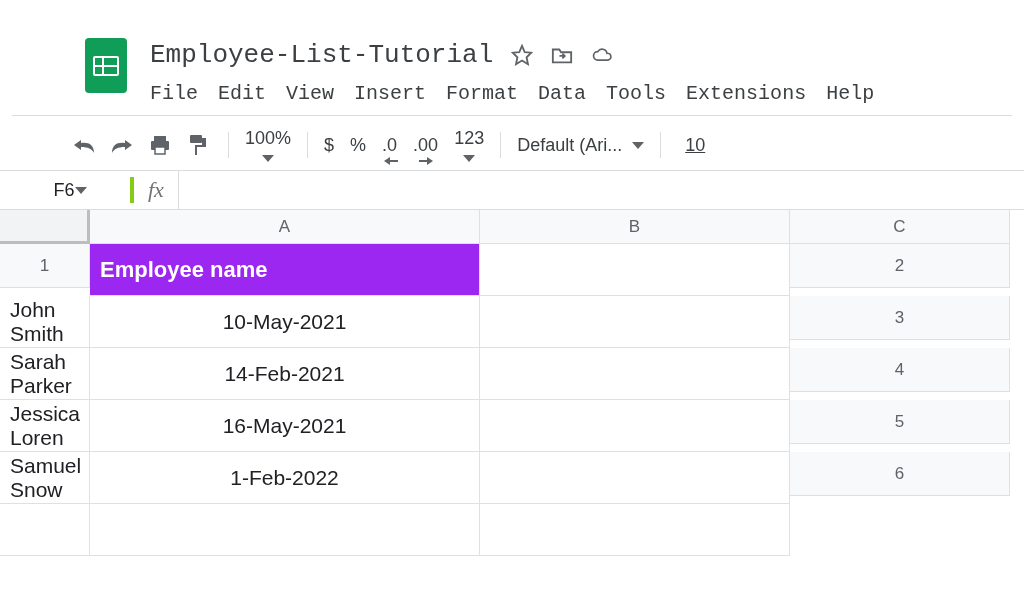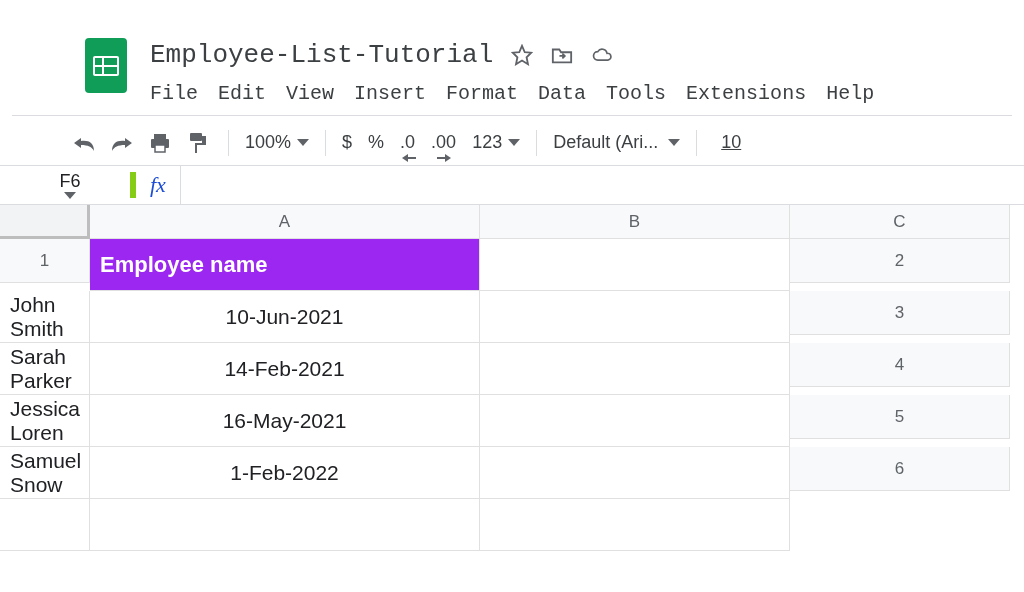--- a/index.html
+++ b/index.html
@@ -113,20 +113,21 @@
     height: 26px;
     background: #dadce0;
     margin: 0 6px;
   }
   .zoom {
     display: flex;
     align-items: center;
     gap: 6px;
     font-size: 18px;
     cursor: pointer;
+    flex-direction: column;
   }
   .numfmt {
     display: flex;
     align-items: center;
     gap: 16px;
     font-size: 18px;
   }
   .fontbox {
     display: flex;
     align-items: center;
@@ -147,29 +148,28 @@
     height: 40px;
     padding-left: 20px;
     font-size: 18px;
   }
   .namebox {
     width: 110px;
     display: flex;
     align-items: center;
     justify-content: center;
     padding-right: 10px;
-    flex-direction: column;
   }
   .fx {
     font-family: serif;
     font-style: italic;
-    color: #1d4ed8;
+    color: #737373;
     font-size: 22px;
     padding: 0 14px;
-    border-left: 6px solid #84cc16;
+    border-left: 4px solid #84cc16;
     text-align: right;
   }
   .formula-input {
     flex: 1;
     height: 100%;
     border: none;
     outline: none;
     font-size: 18px;
     padding-left: 8px;
     border-left: 1px solid #dadce0;
@@ -338,21 +338,21 @@
   <div class="colhdr">A</div>
   <div class="colhdr">B</div>
   <div class="colhdr">C</div>
 
   <div class="rowhdr">1</div>
   <div class="cell header-cell">Employee name</div>
   <div class="cell"></div>
 
   <div class="rowhdr">2</div>
   <div class="cell">John Smith</div>
-  <div class="cell center">10-Jun-2021</div>
+  <div class="cell center">10-May-2021</div>
   <div class="cell"></div>
 
   <div class="rowhdr">3</div>
   <div class="cell">Sarah Parker</div>
   <div class="cell center">14-Feb-2021</div>
   <div class="cell"></div>
 
   <div class="rowhdr">4</div>
   <div class="cell">Jessica Loren</div>
   <div class="cell center">16-May-2021</div>

